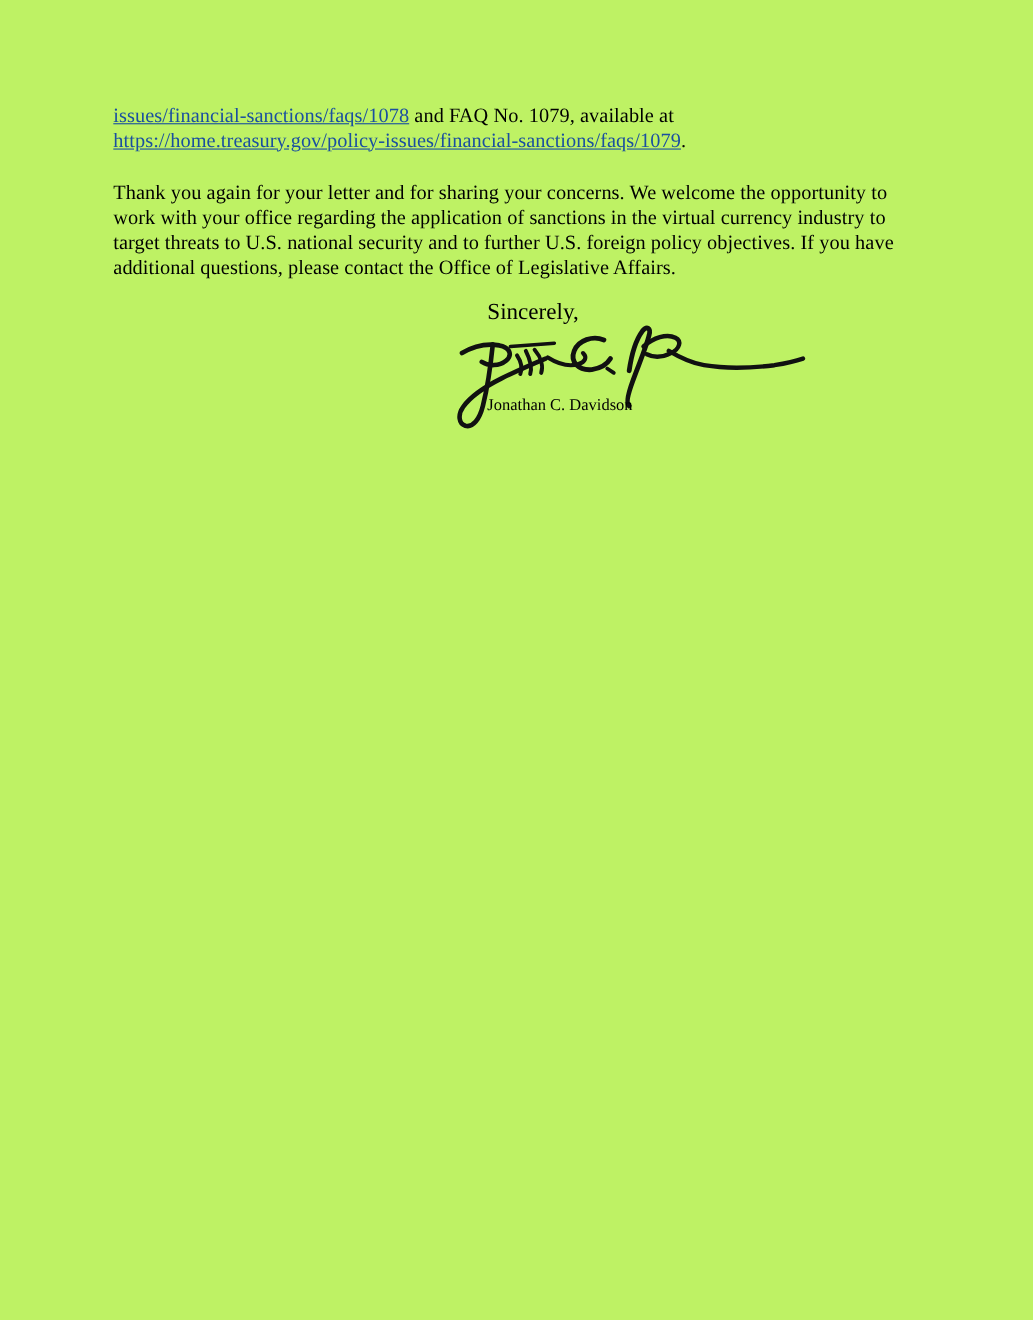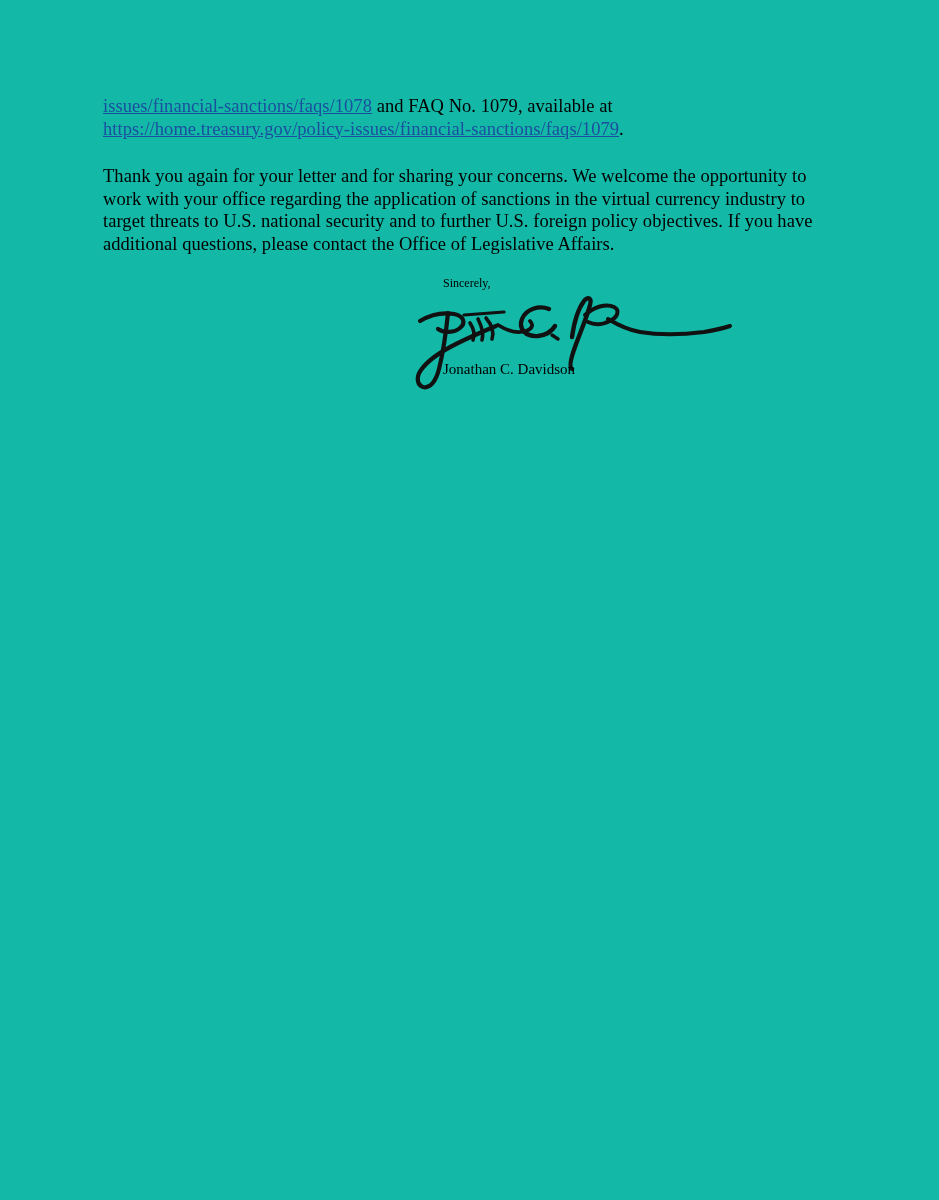--- a/index.html
+++ b/index.html
@@ -14,21 +14,21 @@
     color: #000000;
     position: relative;
     overflow: hidden;
   }
   .page {
     position: absolute;
     left: 0;
     top: 0;
     width: 939px;
     height: 1200px;
-    background: #14b8a6;
+    background: #bef264;
   }
   .content {
     position: absolute;
     left: 103px;
     top: 95px;
     width: 730px;
   }
   .para {
     font-size: 18.5px;
     line-height: 22.6px;
@@ -44,21 +44,21 @@
   .para-gap {
     height: 25px;
   }
   .closing-block {
     position: absolute;
     left: 443px;
     top: 272px;
     width: 420px;
   }
   .sincerely {
-    font-size: 12px;
+    font-size: 21px;
     line-height: 22px;
     margin: 0;
   }
   .signature-wrap {
     position: absolute;
     left: 412px;
     top: 285px;
     width: 350px;
     height: 110px;
     pointer-events: none;

